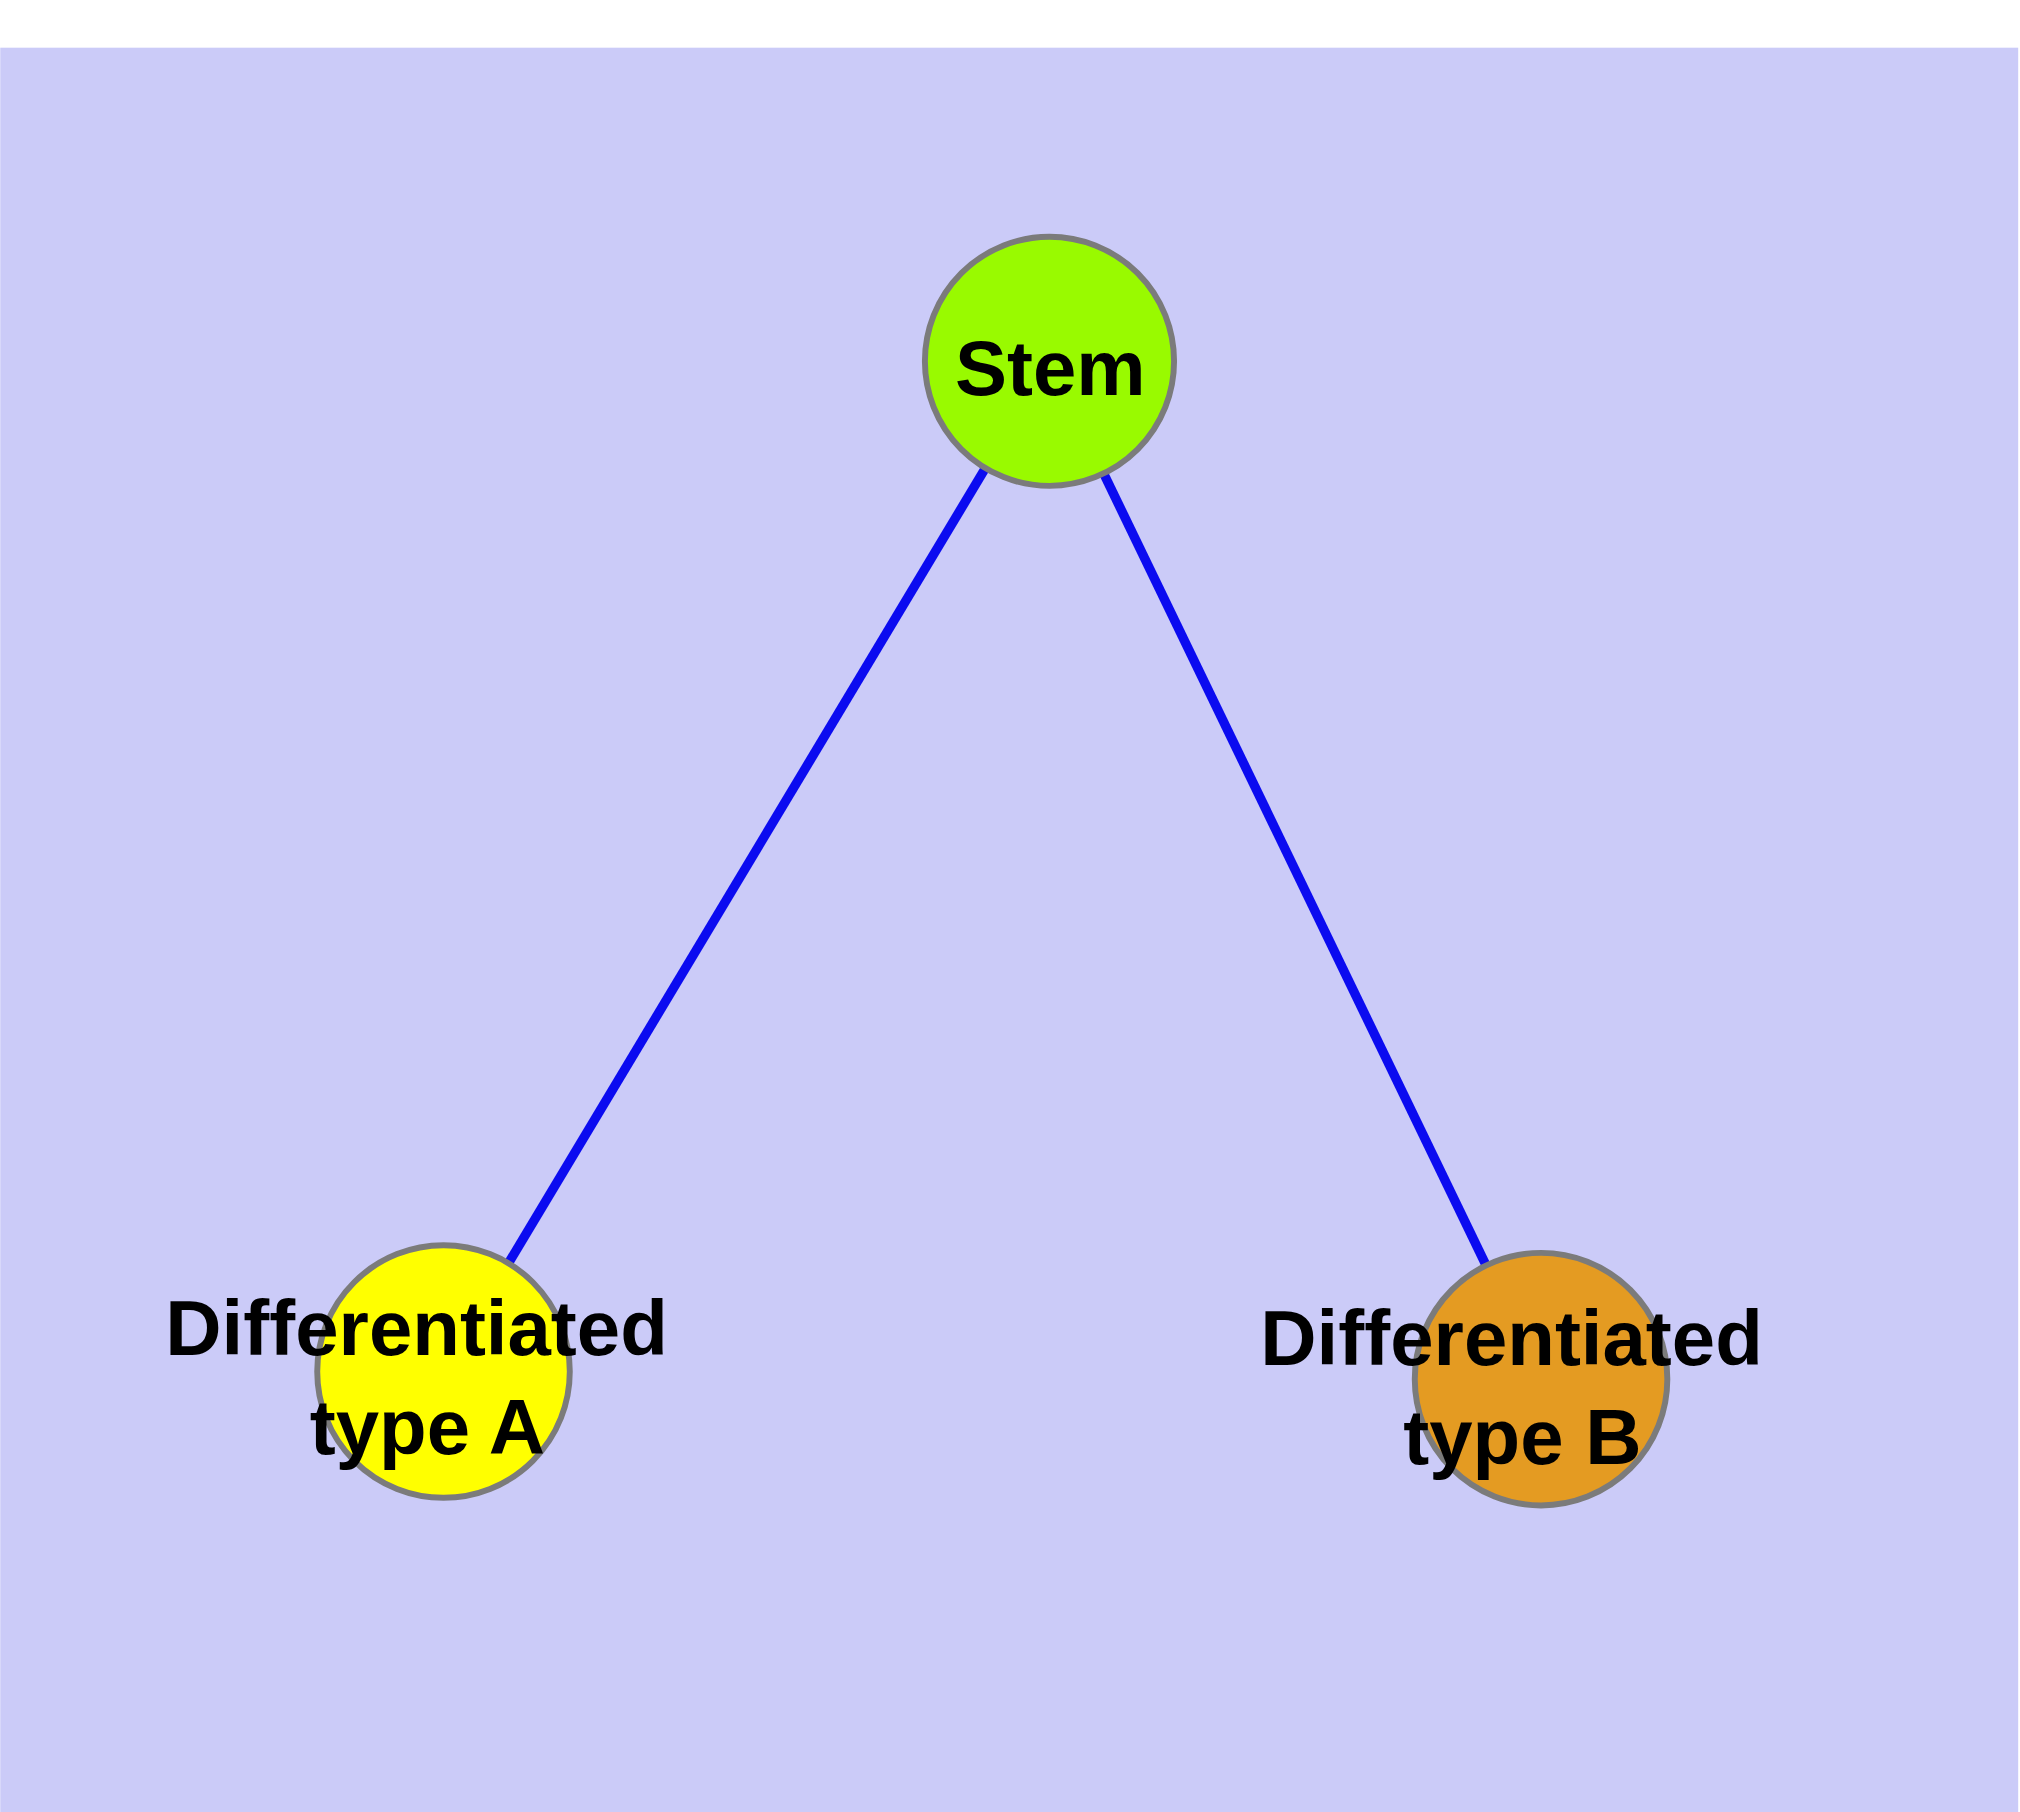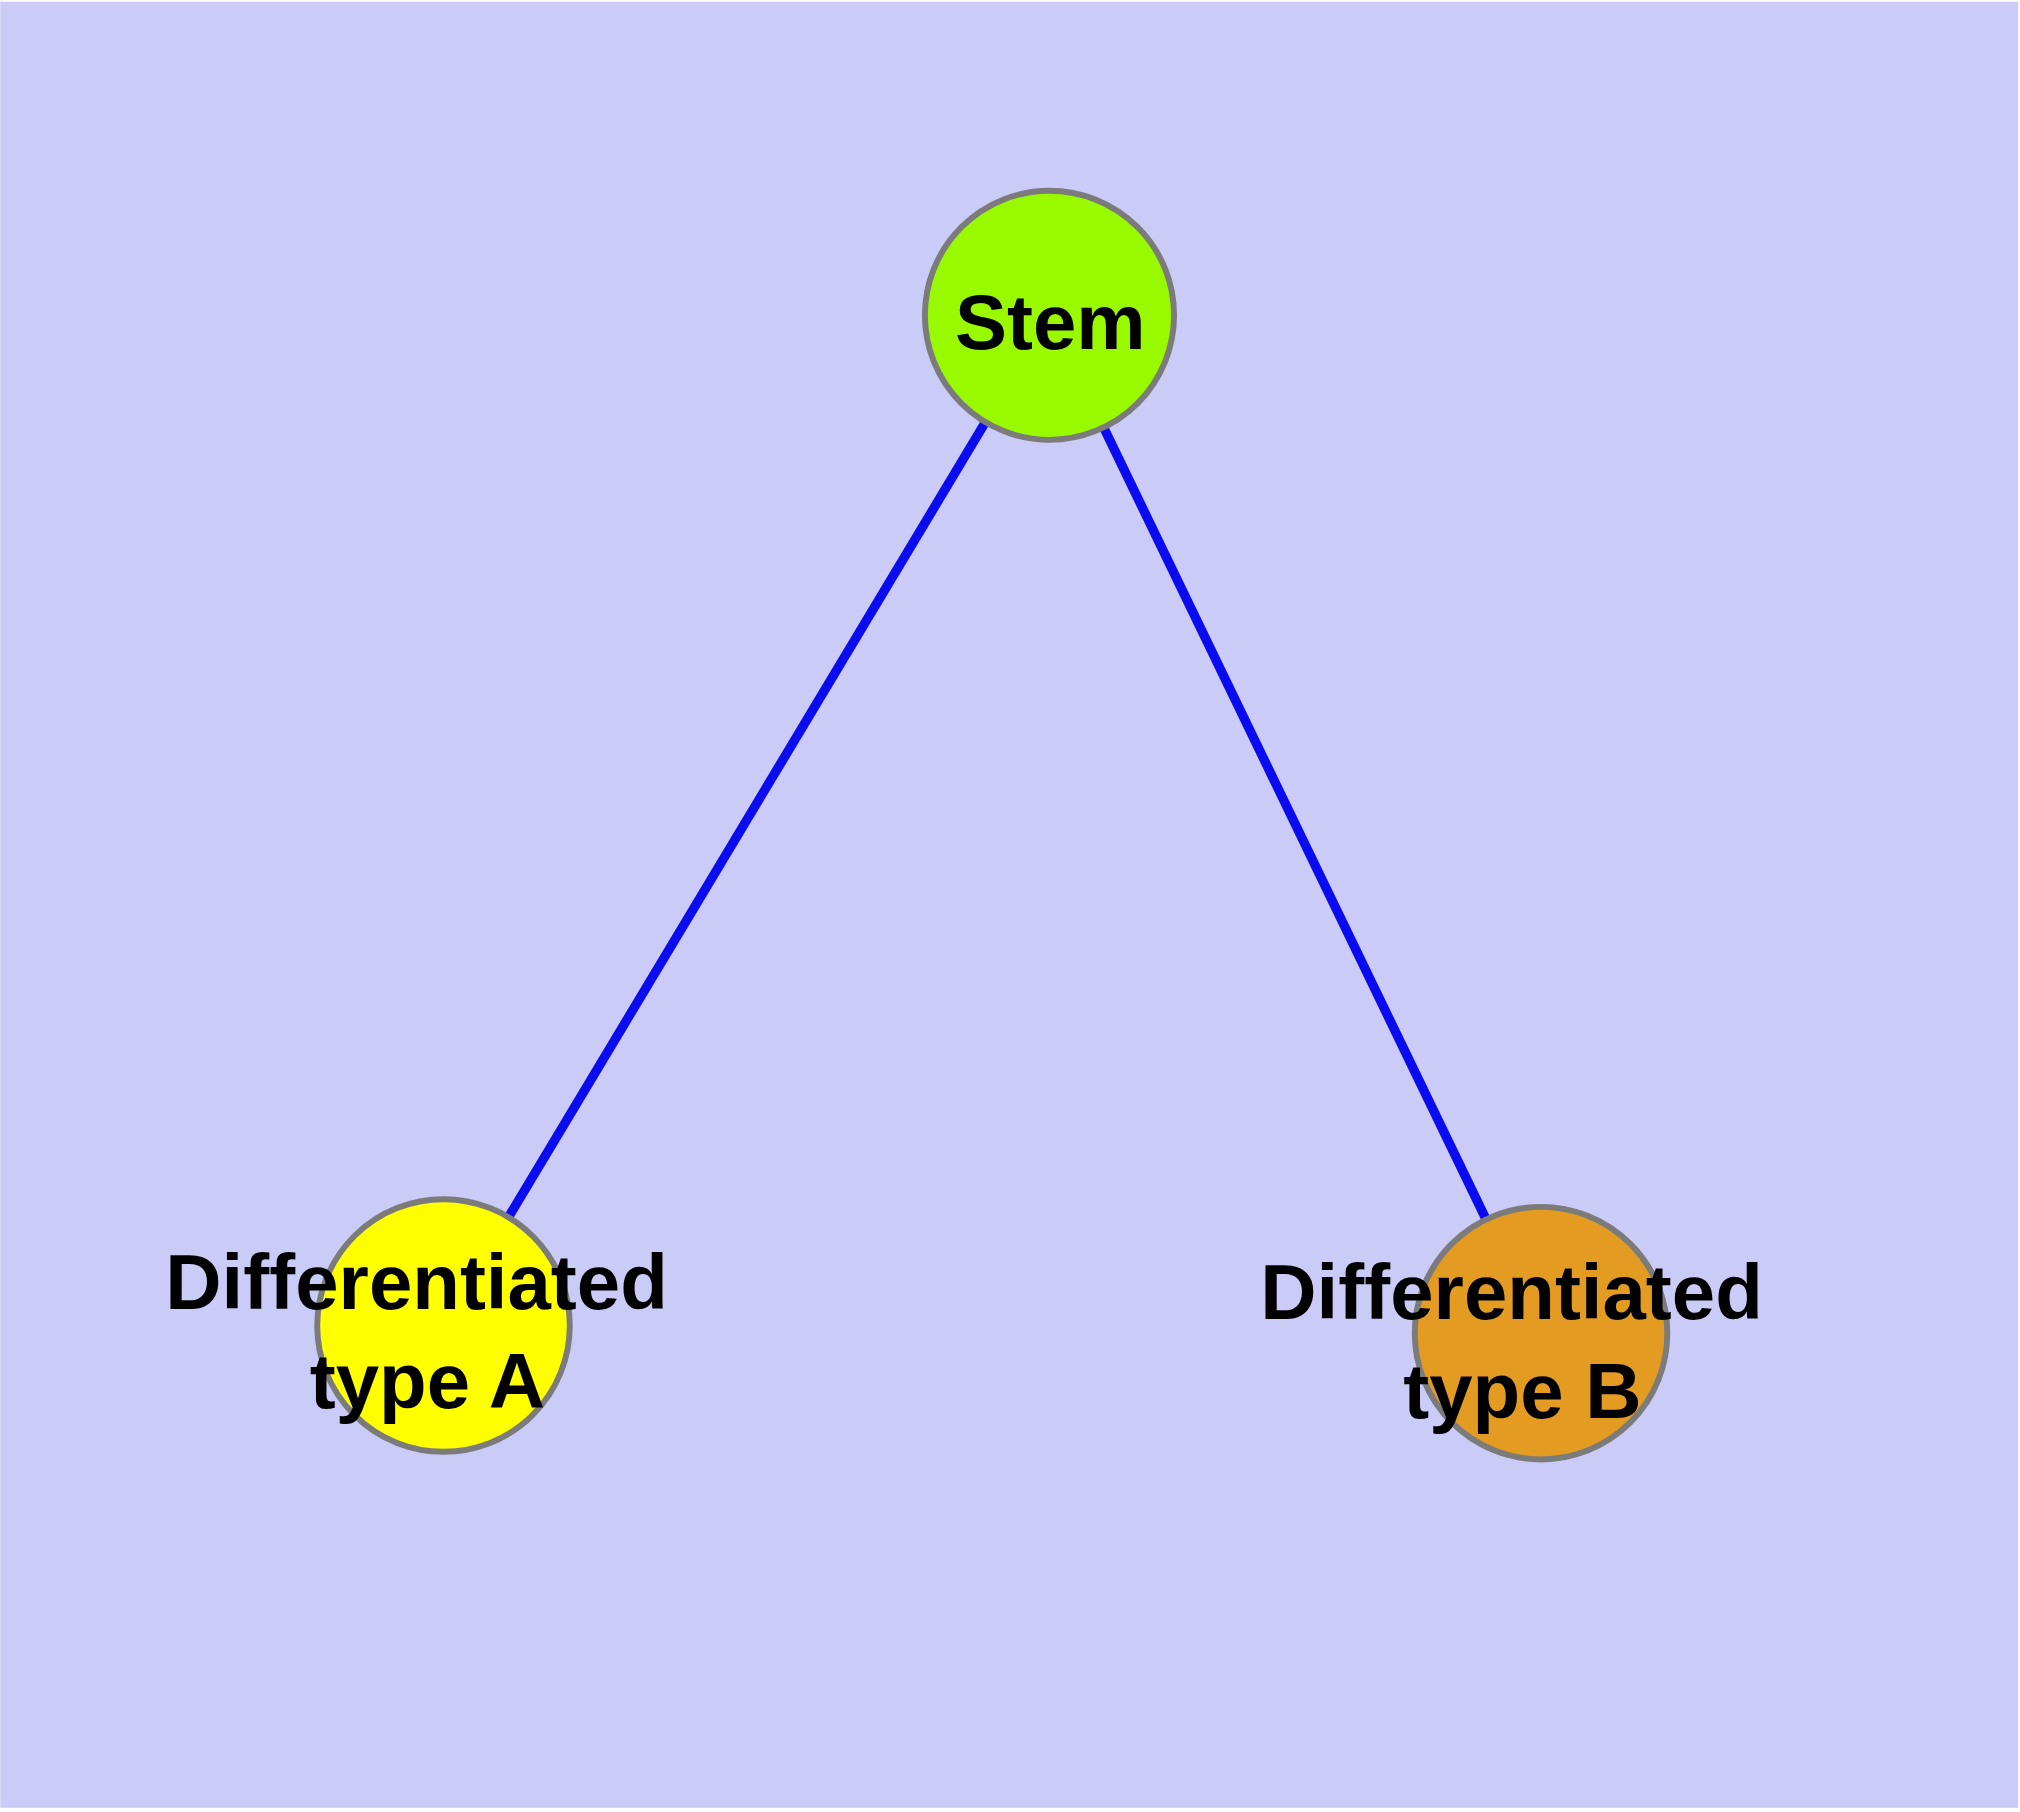--- a/index.html
+++ b/index.html
@@ -8,20 +8,21 @@
     background: #ffffff;
     width: 2021px;
     height: 1812px;
     overflow: hidden;
   }
   .stage {
     position: relative;
     width: 2021px;
     height: 1359px;
     background: #ffffff;
+    margin-top: 46px;
   }
   svg.diagram {
     position: absolute;
     left: 0;
     top: 0;
     display: block;
   }
   .nodelabel {
     font-family: "Liberation Sans", sans-serif;
     font-weight: bold;

